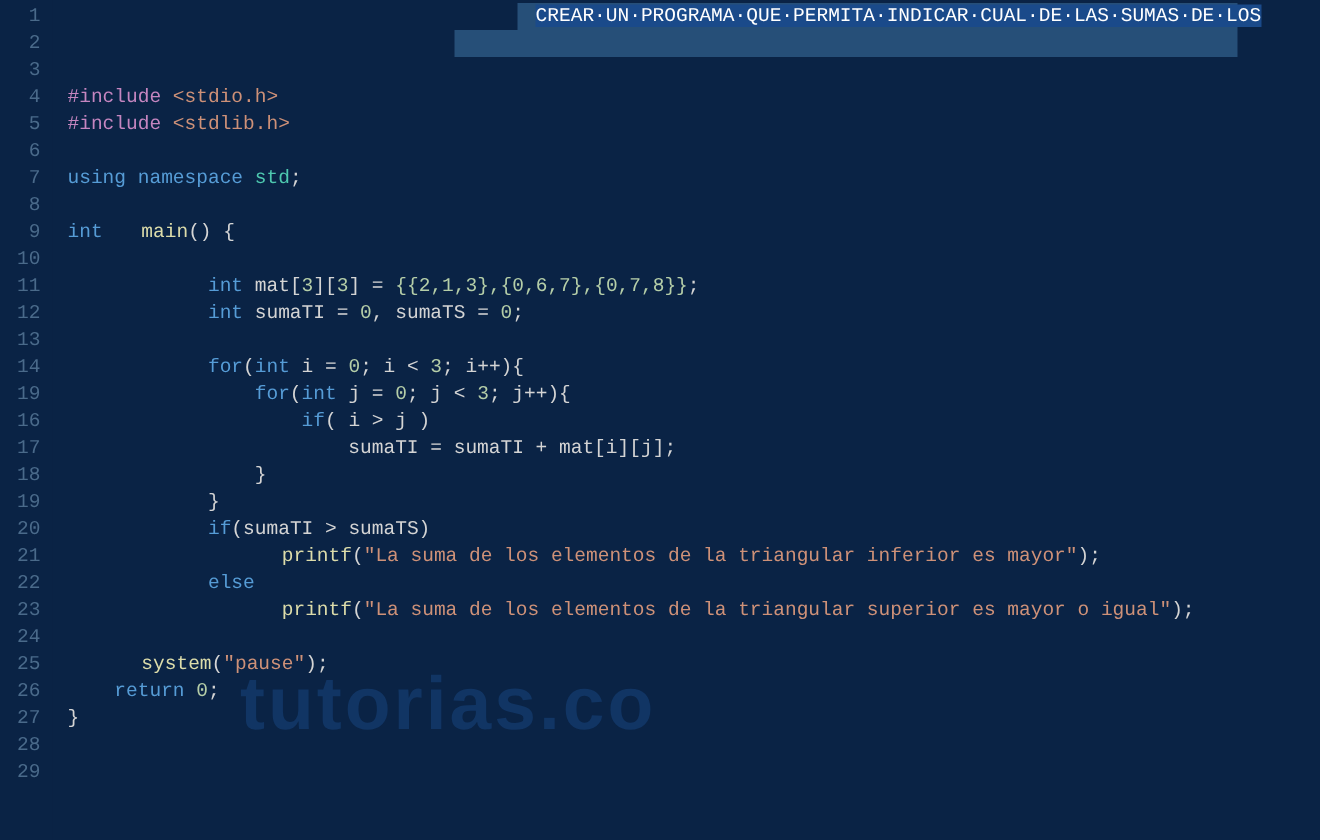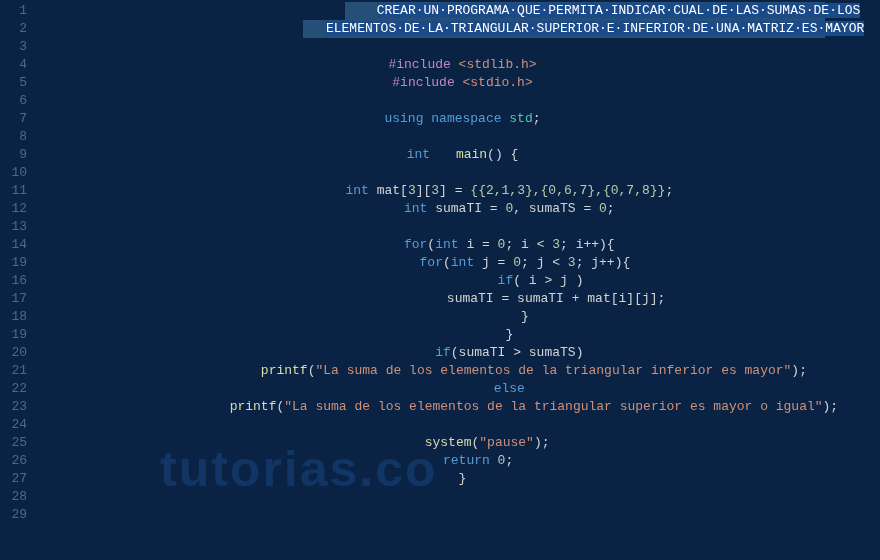--- a/index.html
+++ b/index.html
@@ -25,21 +25,20 @@
   text-align: right;
   padding: 2px 8px 0 0;
   user-select: none;
   flex-shrink: 0;
 }
 .gutter div { height: 18px; }
 .code {
   flex: 1;
   padding: 2px 0 0 10px;
   position: relative;
-  text-align: center;
 }
 .line { height: 18px; white-space: pre; position: relative; }
 .kw { color: #569cd6; }
 .str { color: #ce9178; }
 .num { color: #b5cea8; }
 .type { color: #4ec9b0; }
 .pre { color: #c586c0; }
 .inc { color: #ce9178; }
 .plain { color: #d4d4d4; }
 .fn { color: #dcdcaa; margin-left: 18px; }
@@ -109,24 +108,24 @@
       <div>26</div>
       <div>27</div>
       <div>28</div>
       <div>29</div>
     </div>
   <div class="code">
     <div class="selection-bg1"></div>
     <div class="selection-bg2"></div>
     <div class="codecontent">
       <div class="line"><span class="plain">                                        </span><span class="hl">CREAR·UN·PROGRAMA·QUE·PERMITA·INDICAR·CUAL·DE·LAS·SUMAS·DE·LOS</span></div>
-      <div class="line"><span class="plain">                                  </span><span class="hl">ELEMENTOS·DE·LA·TRIANGULAR·SUPERIOR·E·INFERIOR·DE·UNA·MATRIZ·ES·MAYOR</span></div>
+      <div class="line"><span class="plain">                                  </span></div>
       <div class="line"></div>
+      <div class="line"><span class="pre">#include </span><span class="inc">&lt;stdio.h&gt;</span></div>
       <div class="line"><span class="pre">#include </span><span class="inc">&lt;stdlib.h&gt;</span></div>
-      <div class="line"><span class="pre">#include </span><span class="inc">&lt;stdio.h&gt;</span></div>
       <div class="line"></div>
       <div class="line"><span class="kw">using</span><span class="plain"> </span><span class="kw">namespace</span><span class="plain"> </span><span class="type">std</span><span class="plain">;</span></div>
       <div class="line"></div>
       <div class="line"><span class="kw">int</span><span class="plain"> </span><span class="fn">main</span><span class="plain">() {</span></div>
       <div class="line"></div>
       <div class="line"><span class="plain">            </span><span class="kw">int</span><span class="plain"> </span><span class="plain">mat</span><span class="plain">[</span><span class="num">3</span><span class="plain">][</span><span class="num">3</span><span class="plain">] = </span><span class="num">{{2,1,3},{0,6,7},{0,7,8}}</span><span class="plain">;</span></div>
       <div class="line"><span class="plain">            </span><span class="kw">int</span><span class="plain"> </span><span class="plain">sumaTI</span><span class="plain"> = </span><span class="num">0</span><span class="plain">, </span><span class="plain">sumaTS</span><span class="plain"> = </span><span class="num">0</span><span class="plain">;</span></div>
       <div class="line"></div>
       <div class="line"><span class="plain">            </span><span class="kw">for</span><span class="plain">(</span><span class="kw">int</span><span class="plain"> </span><span class="plain">i</span><span class="plain"> = </span><span class="num">0</span><span class="plain">; i &lt; </span><span class="num">3</span><span class="plain">; i++){</span></div>
       <div class="line"><span class="plain">                </span><span class="kw">for</span><span class="plain">(</span><span class="kw">int</span><span class="plain"> </span><span class="plain">j</span><span class="plain"> = </span><span class="num">0</span><span class="plain">; j &lt; </span><span class="num">3</span><span class="plain">; j++){</span></div>

